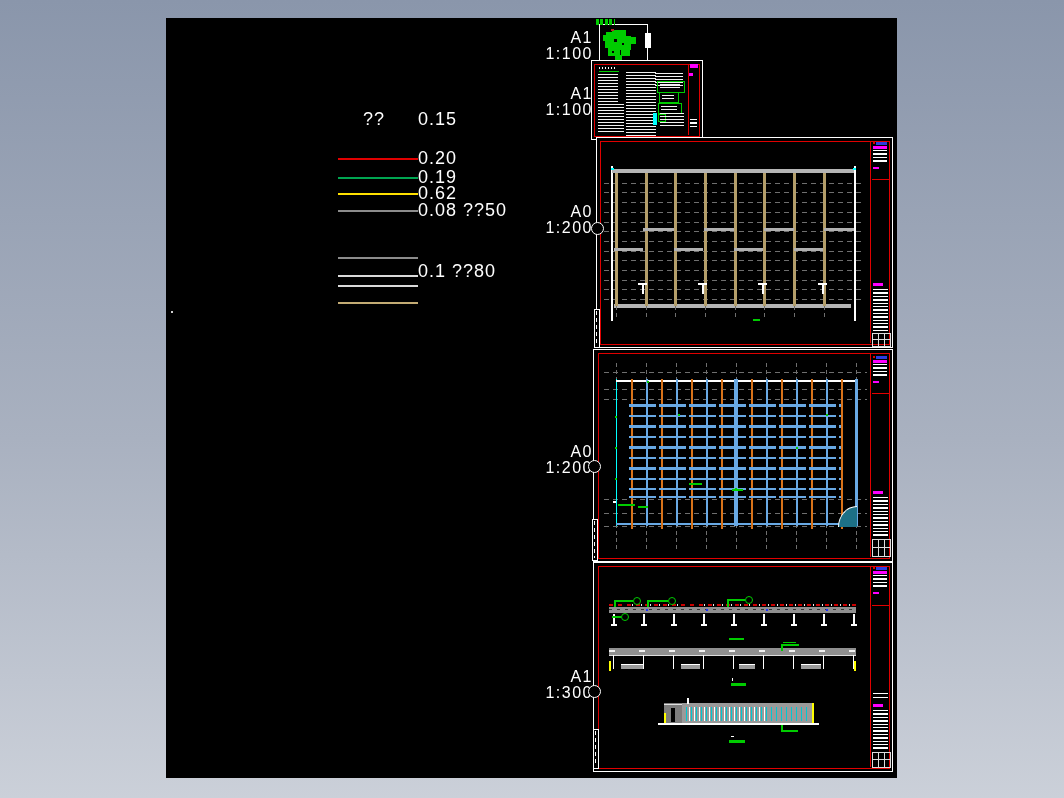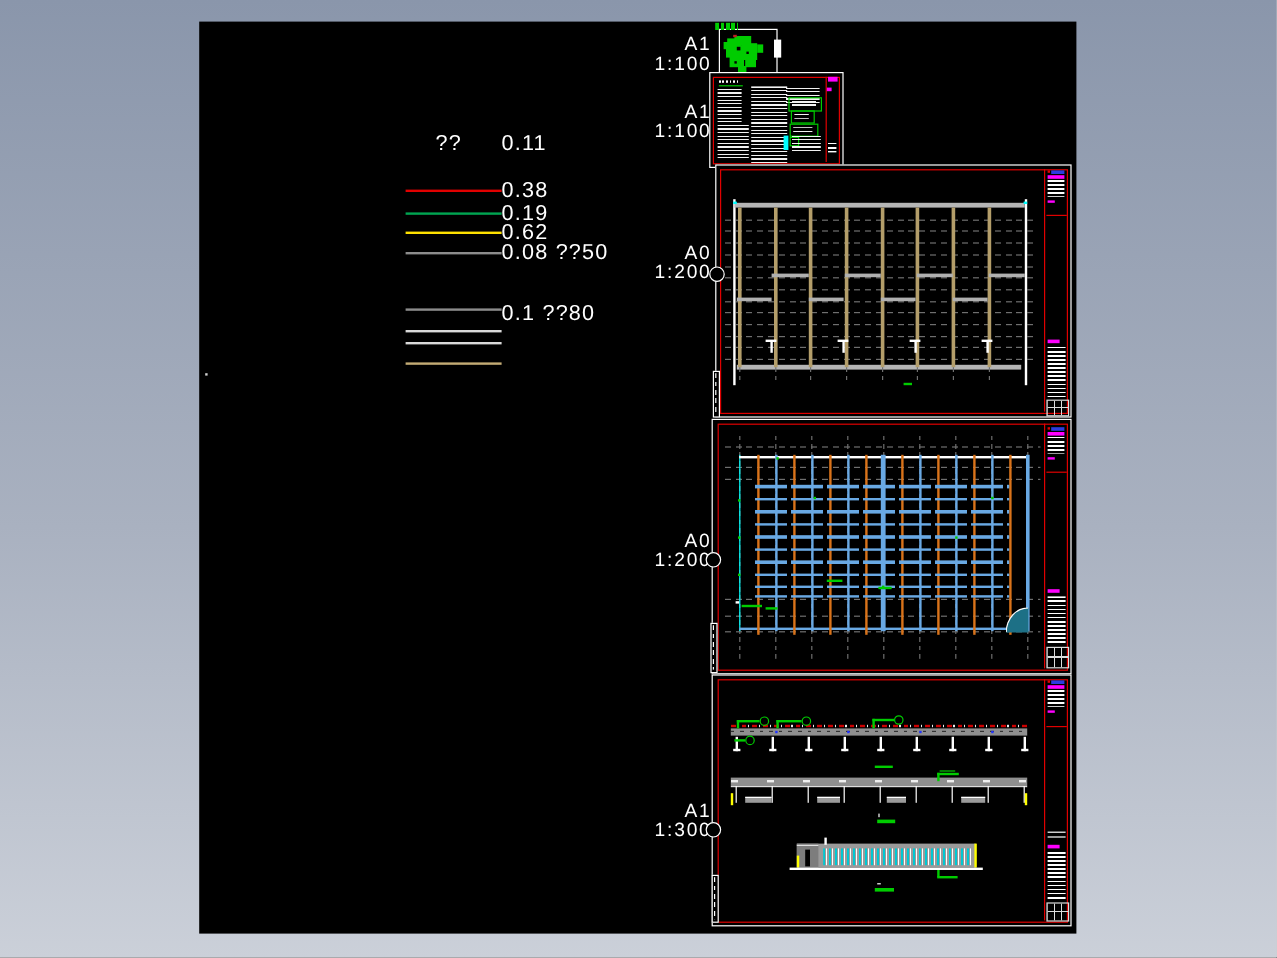--- a/index.html
+++ b/index.html
@@ -17,26 +17,26 @@
   .txrows2{background:repeating-linear-gradient(180deg,#fff 0 1.4px,transparent 1.4px 3.4px);}
 </style>
 </head>
 <body>
 
 <div id="stage">
   <div id="canvas">
 
     <div>
       <div class="legend-text" style="left:197px;top:92px;">??</div>
-      <div class="legend-text" style="left:252px;top:92px;">0.11</div>
-      <div class="legend-text" style="left:252px;top:131px;">0.38</div>
+      <div class="legend-text" style="left:252px;top:92px;">0.15</div>
+      <div class="legend-text" style="left:252px;top:131px;">0.20</div>
       <div class="legend-text" style="left:252px;top:150px;">0.19</div>
       <div class="legend-text" style="left:252px;top:166px;">0.62</div>
       <div class="legend-text" style="left:252px;top:183px;">0.08 ??50</div>
-      <div class="legend-text" style="left:252px;top:234px;">0.1 ??80</div>
+      <div class="legend-text" style="left:252px;top:244px;">0.1 ??80</div>
     </div>
 
     <div class="sheet-label" style="left:327px;top:12px;">
       <div>A1</div>
       <div>1:100</div>
     </div>
     <div class="sheet-label" style="left:327px;top:68px;">
       <div>A1</div>
       <div>1:100</div>
     </div>

